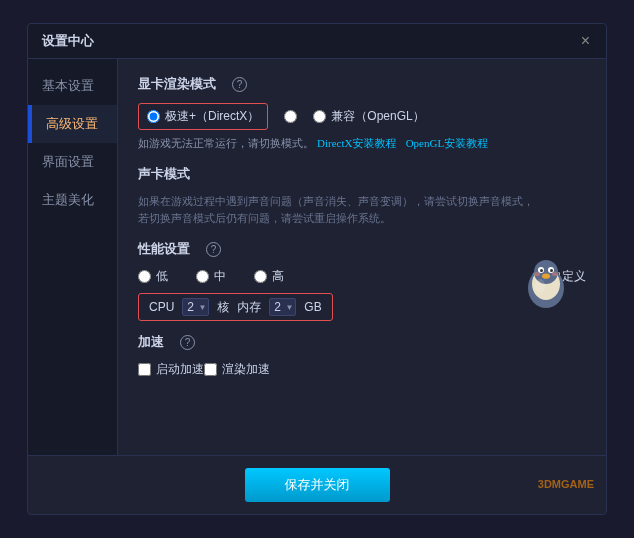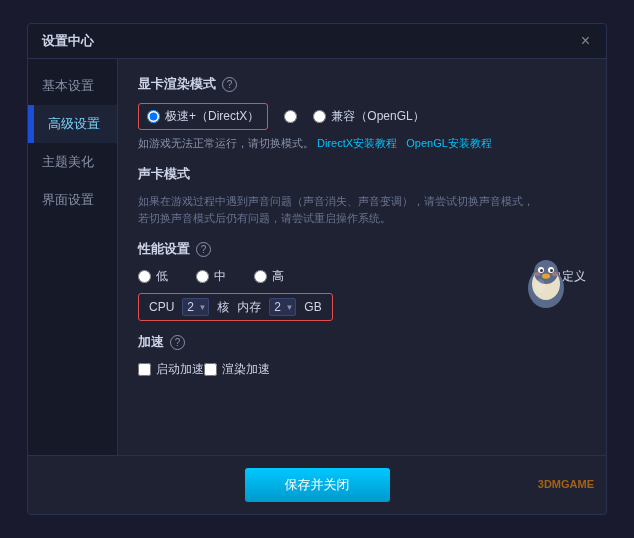--- a/index.html
+++ b/index.html
@@ -61,40 +61,40 @@
       flex-direction: column;
       padding-top: 8px;
     }
     .sidebar-item {
       padding: 10px 14px;
       cursor: pointer;
       color: #8892aa;
       font-size: 13px;
     }
     .sidebar-item.active {
-      color: #7dd3fc;
+      color: #fdba74;
       background: #1e2438;
-      border-left: 6px solid #1d4ed8;
+      border-left: 4px solid #1d4ed8;
     }
     .content {
       flex: 1;
       padding: 16px 20px;
       overflow-y: auto;
       position: relative;
     }
 
     
     .section-title {
       color: #cdd4e8;
       font-size: 13px;
       font-weight: bold;
       margin-bottom: 10px;
       display: flex;
       align-items: center;
-      gap: 6px;
+      gap: 16px;
     }
     .help-icon {
       display: inline-flex;
       align-items: center;
       justify-content: center;
       width: 15px;
       height: 15px;
       border-radius: 50%;
       border: 1px solid #8892aa;
       color: #8892aa;
@@ -137,20 +137,21 @@
 
     .link-row {
       font-size: 11px;
       color: #8892aa;
       margin-bottom: 14px;
     }
     .link {
       color: #00c3ff;
       cursor: pointer;
       text-decoration: none;
+      font-family: Liberation Serif, serif;
     }
 
     
     .sound-section { margin-bottom: 14px; margin-top: 10px; }
     .sound-note {
       font-size: 11px;
       color: #6a7490;
       line-height: 1.5;
       margin-top: 5px;
     }
@@ -275,22 +276,22 @@
   <div class="title-bar">
     <span class="title-text">设置中心</span>
     <button class="close-btn">×</button>
   </div>
 
   <div class="body">
 
     <div class="sidebar">
       <div class="sidebar-item">基本设置</div>
       <div class="sidebar-item active">高级设置</div>
+      <div class="sidebar-item">界面设置</div>
       <div class="sidebar-item">主题美化</div>
-      <div class="sidebar-item">界面设置</div>
     </div>
 
     <div class="content">
 
       <div class="section-title">
         <span>显卡渲染模式</span>
         <span class="help-icon">?</span>
       </div>
       <div class="radio-group">
         <div class="gpu-selected-box">

